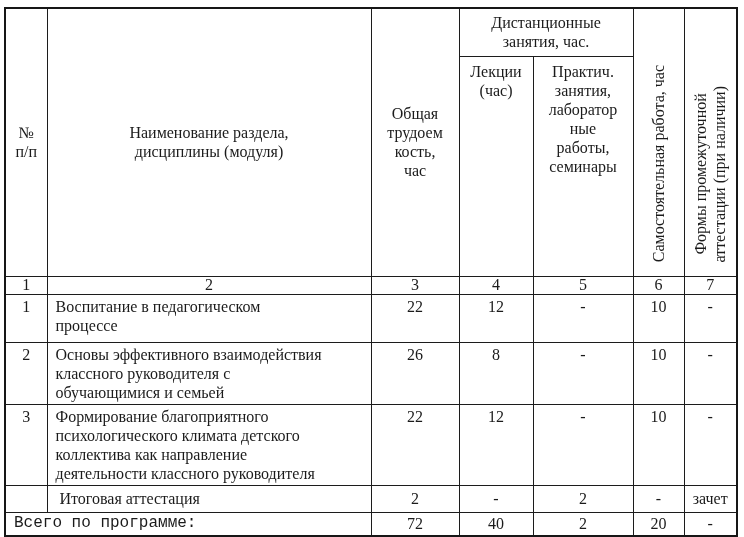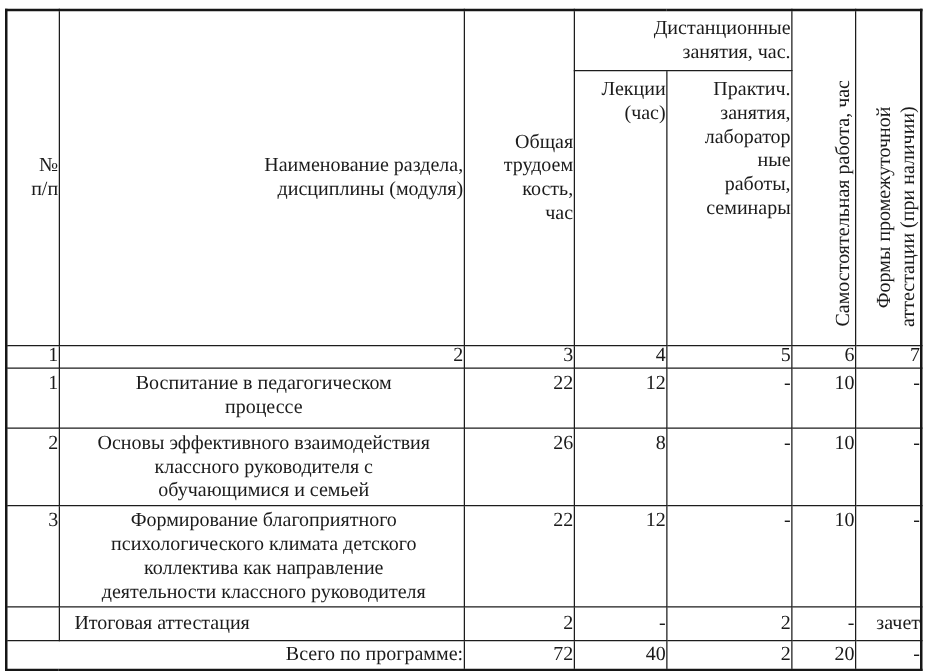--- a/index.html
+++ b/index.html
@@ -14,58 +14,59 @@
   .tbl-wrap { position: absolute; left: 4px; top: 7px; }
   table.curriculum {
     border-collapse: collapse;
     table-layout: fixed;
     width: 732px;
     border: 2px solid #161616;
   }
   td {
     border: 1.5px solid #1c1c1c;
     padding: 0;
-    text-align: right;
+    text-align: center;
     vertical-align: middle;
     font-size: 16px;
     line-height: 19px;
     white-space: pre-line;
     overflow: hidden;
   }
   
   tr.rh-grp   { height: 48px; }
   tr.rh-sub   { height: 220px; }
   tr.rh-idx   { height: 18px; }
   tr.rh-r1    { height: 48px; }
   tr.rh-r2    { height: 60px; }
   tr.rh-r3    { height: 80px; }
   tr.rh-final { height: 27px; }
   tr.rh-total { height: 24px; }
 
   td.top-cell { vertical-align: top; padding-top: 5px; margin-left: 29px; }
   td.name-cell {
-    text-align: center;
+    text-align: left;
     vertical-align: top;
     padding: 2px 4px 2px 8px;
   }
   td.num-cell { vertical-align: top; padding-top: 2px; }
   td.idx-cell { font-size: 16px; line-height: 16px; }
   td.vcell { vertical-align: bottom; padding-bottom: 9px; }
   .vtext {
     display: inline-block;
     writing-mode: vertical-rl;
     transform: rotate(180deg);
     white-space: pre-line;
     line-height: 19px;
     font-size: 16px;
   }
   td.footer-label-cell {
-    text-align: right;
+    text-align: left;
     vertical-align: middle;
     padding-left: 8px;
+    font-family: Liberation Mono, monospace;
   }
   td.final-name-cell {
     text-align: left;
     vertical-align: middle;
     padding-left: 12px;
   }
 </style>
 </head>
 <body>
 

